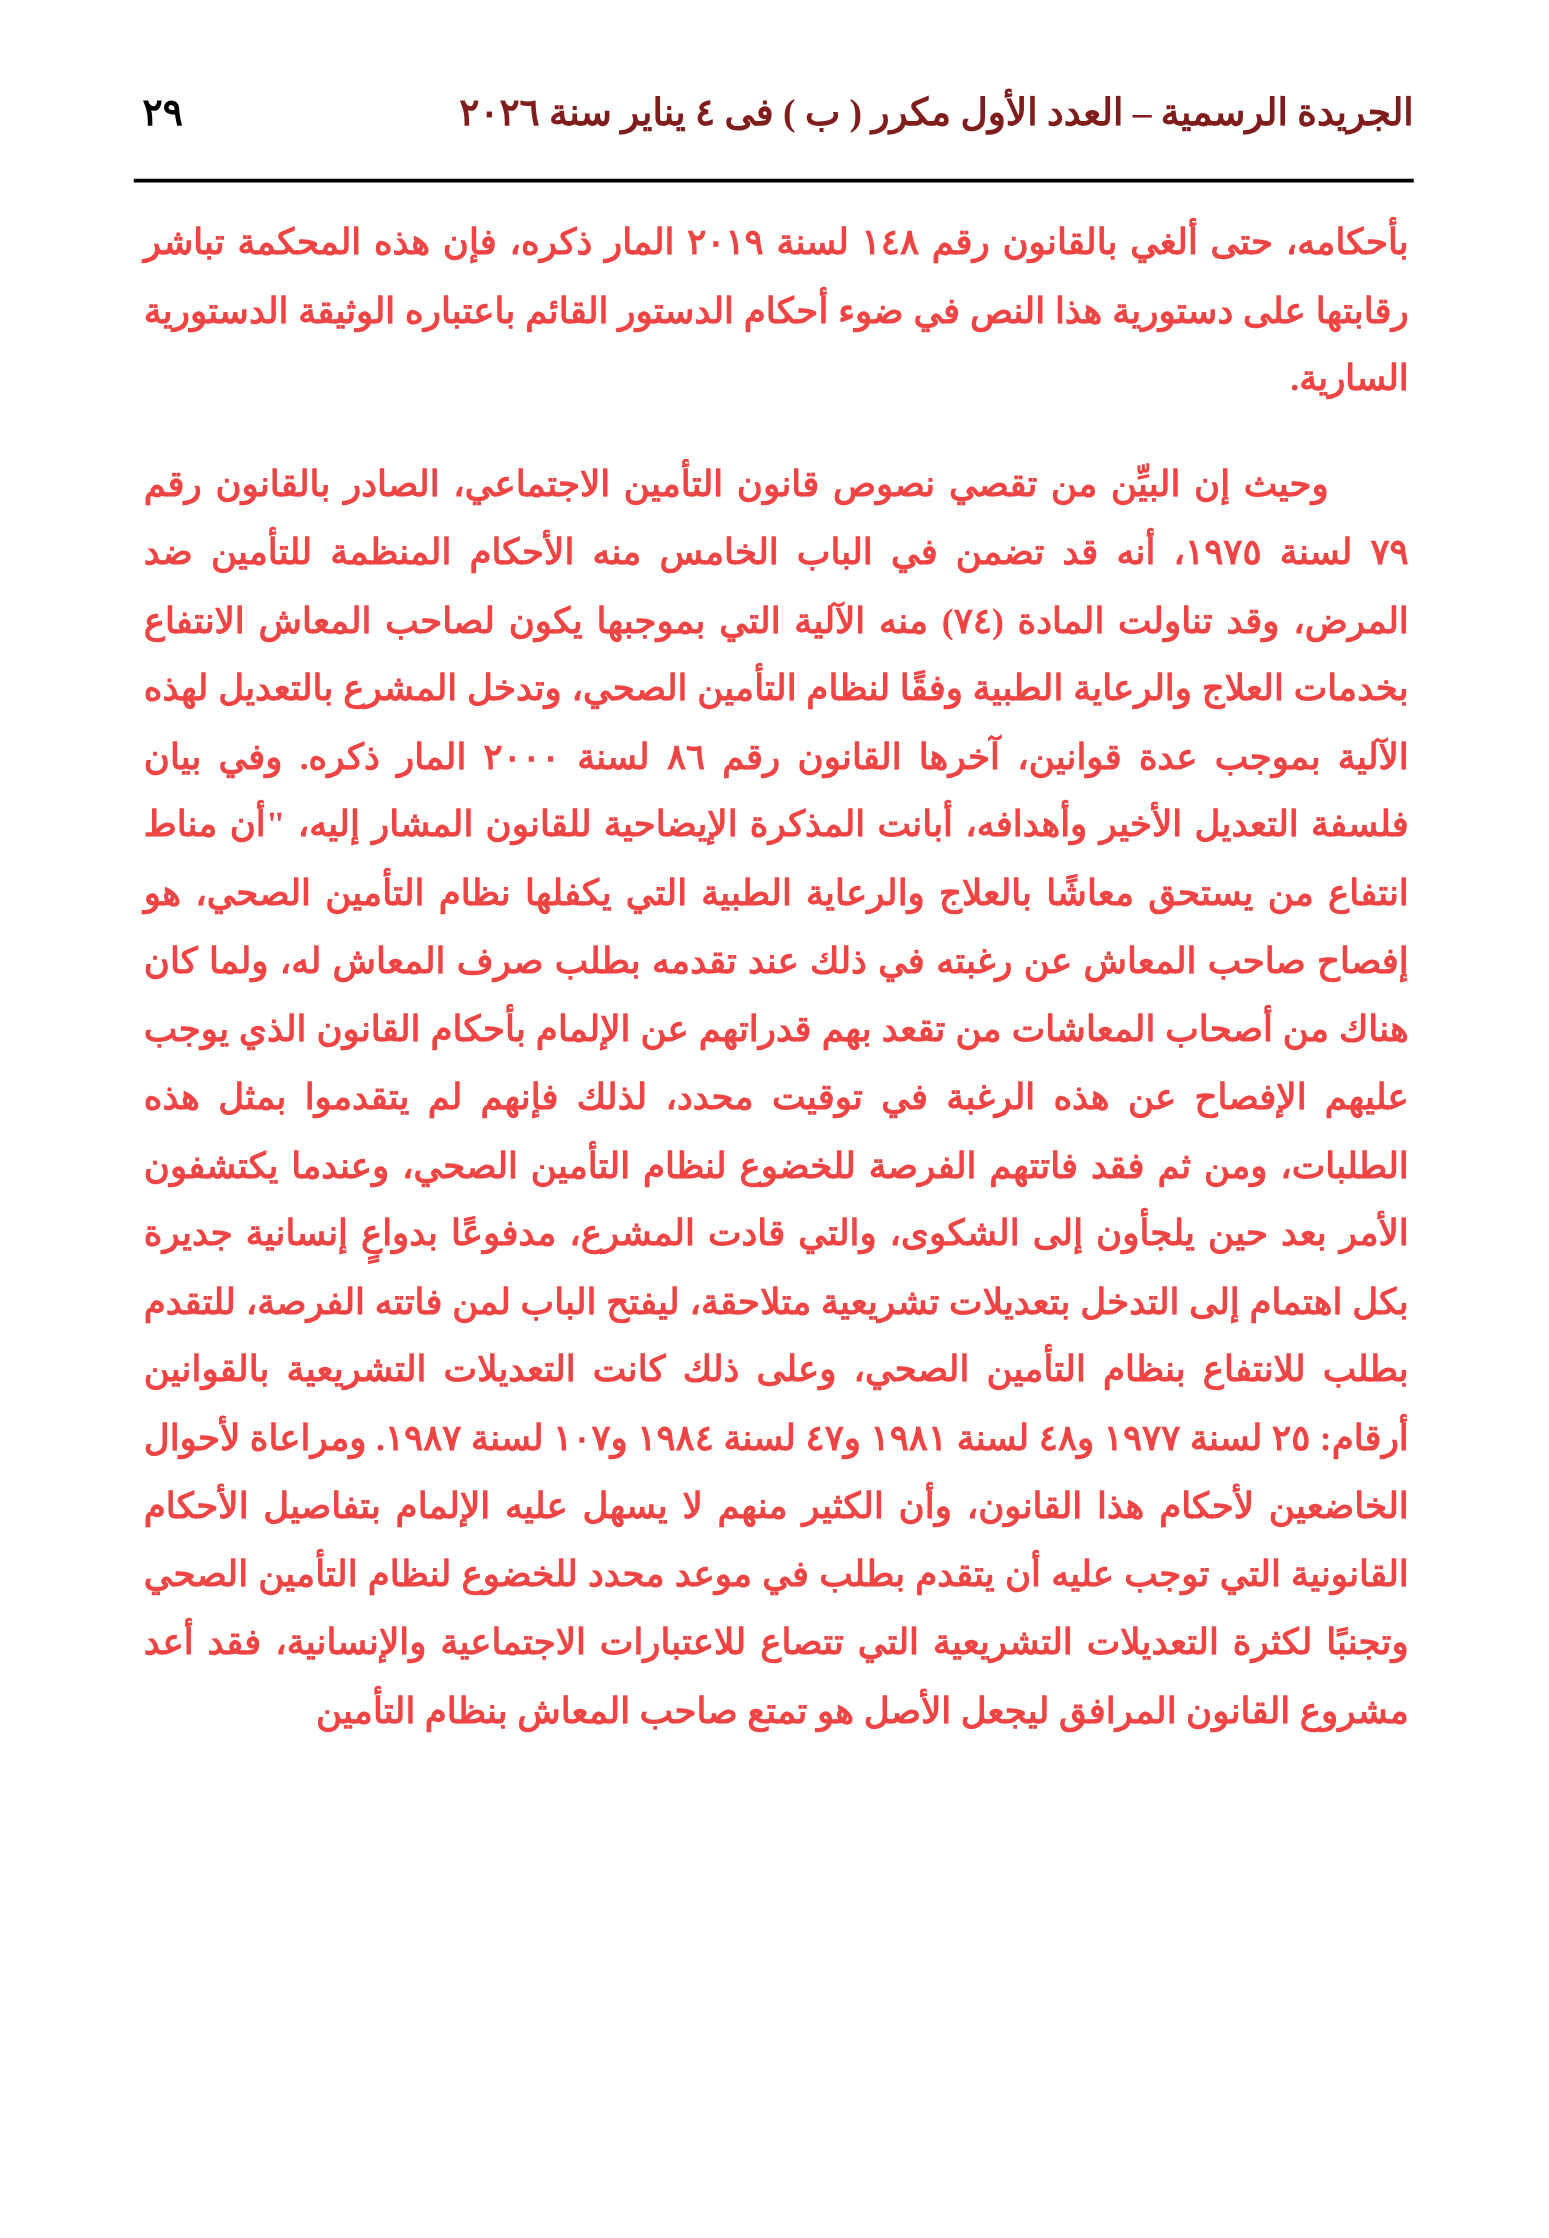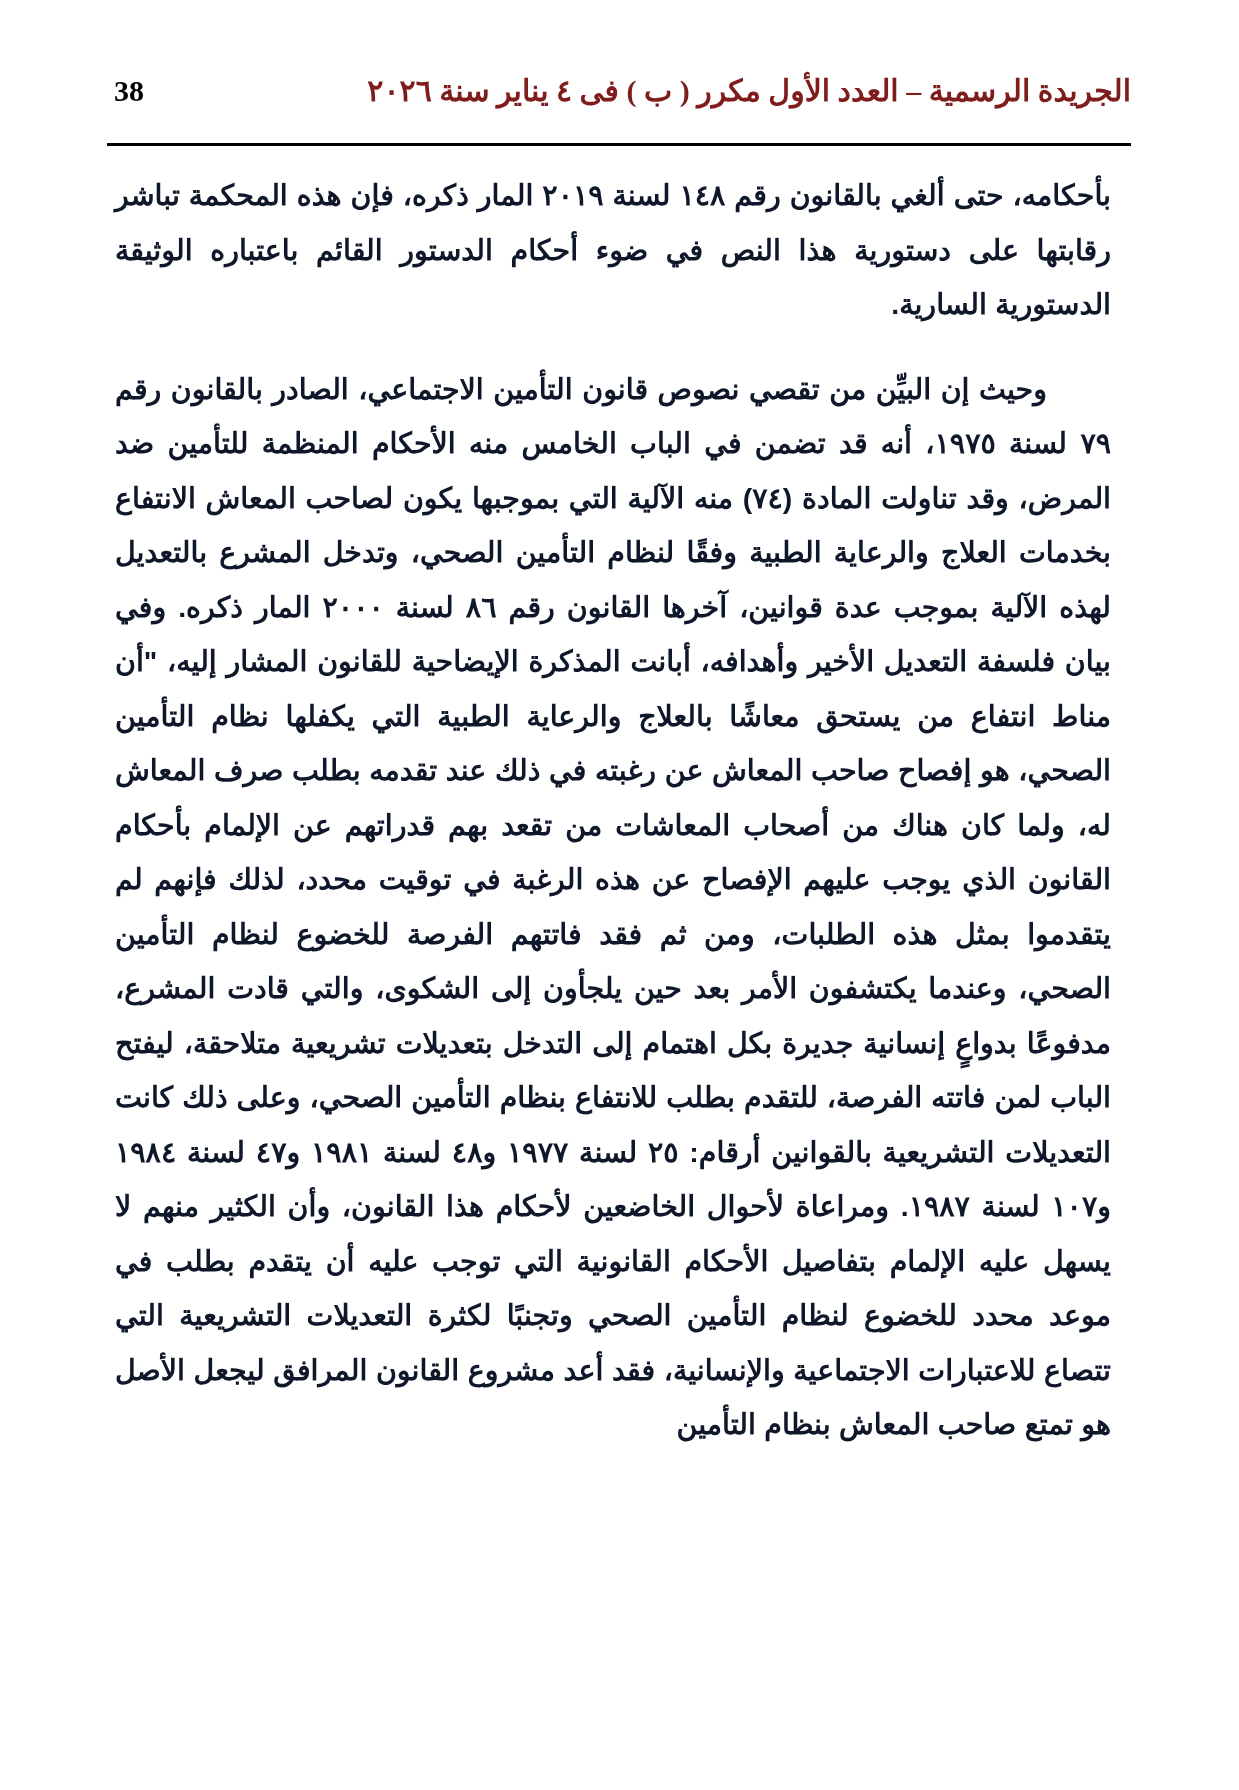--- a/index.html
+++ b/index.html
@@ -71,41 +71,41 @@
     position: absolute;
     top: 168px;
     right: 112px;
     width: 1012px;
     direction: rtl;
     text-align: justify;
     text-align-last: right;
     text-justify: inter-word;
   }
   .para {
-    font-family: Liberation Sans, sans-serif;
+    font-family: Liberation Serif, serif;
     font-size: 28.5px;
     font-weight: bold;
     line-height: 54.5px;
-    margin: 0 16px 30px 0;
+    margin: 0 0 30px 0;
     text-align: justify;
     text-align-last: right;
     word-spacing: 0.5px;
-    color: #0f172a;
+    color: #ef4444;
   }
   .para:last-child { margin-bottom: 0; }
   .para.indent { text-indent: 64px; }
 </style>
 </head>
 <body>
 
 <div class="page">
 
   <div class="page-header">
     <div class="header-title">الجريدة الرسمية – العدد الأول مكرر ( ب ) فى ٤ يناير سنة ٢٠٢٦</div>
-    <div class="header-page-number">38</div>
+    <div class="header-page-number">٢٩</div>
   </div>
 
   <div class="header-rule"></div>
 
   <div class="body-text">
     <p class="para">بأحكامه، حتى ألغي بالقانون رقم ١٤٨ لسنة ٢٠١٩ المار ذكره، فإن هذه المحكمة تباشر رقابتها على دستورية هذا النص في ضوء أحكام الدستور القائم باعتباره الوثيقة الدستورية السارية.</p>
     <p class="para indent">وحيث إن البيِّن من تقصي نصوص قانون التأمين الاجتماعي، الصادر بالقانون رقم ٧٩ لسنة ١٩٧٥، أنه قد تضمن في الباب الخامس منه الأحكام المنظمة للتأمين ضد المرض، وقد تناولت المادة (٧٤) منه الآلية التي بموجبها يكون لصاحب المعاش الانتفاع بخدمات العلاج والرعاية الطبية وفقًا لنظام التأمين الصحي، وتدخل المشرع بالتعديل لهذه الآلية بموجب عدة قوانين، آخرها القانون رقم ٨٦ لسنة ٢٠٠٠ المار ذكره. وفي بيان فلسفة التعديل الأخير وأهدافه، أبانت المذكرة الإيضاحية للقانون المشار إليه، "أن مناط انتفاع من يستحق معاشًا بالعلاج والرعاية الطبية التي يكفلها نظام التأمين الصحي، هو إفصاح صاحب المعاش عن رغبته في ذلك عند تقدمه بطلب صرف المعاش له، ولما كان هناك من أصحاب المعاشات من تقعد بهم قدراتهم عن الإلمام بأحكام القانون الذي يوجب عليهم الإفصاح عن هذه الرغبة في توقيت محدد، لذلك فإنهم لم يتقدموا بمثل هذه الطلبات، ومن ثم فقد فاتتهم الفرصة للخضوع لنظام التأمين الصحي، وعندما يكتشفون الأمر بعد حين يلجأون إلى الشكوى، والتي قادت المشرع، مدفوعًا بدواعٍ إنسانية جديرة بكل اهتمام إلى التدخل بتعديلات تشريعية متلاحقة، ليفتح الباب لمن فاتته الفرصة، للتقدم بطلب للانتفاع بنظام التأمين الصحي، وعلى ذلك كانت التعديلات التشريعية بالقوانين أرقام: ٢٥ لسنة ١٩٧٧ و٤٨ لسنة ١٩٨١ و٤٧ لسنة ١٩٨٤ و١٠٧ لسنة ١٩٨٧. ومراعاة لأحوال الخاضعين لأحكام هذا القانون، وأن الكثير منهم لا يسهل عليه الإلمام بتفاصيل الأحكام القانونية التي توجب عليه أن يتقدم بطلب في موعد محدد للخضوع لنظام التأمين الصحي وتجنبًا لكثرة التعديلات التشريعية التي تتصاع للاعتبارات الاجتماعية والإنسانية، فقد أعد مشروع القانون المرافق ليجعل الأصل هو تمتع صاحب المعاش بنظام التأمين</p>
   </div>
 
 </div>

